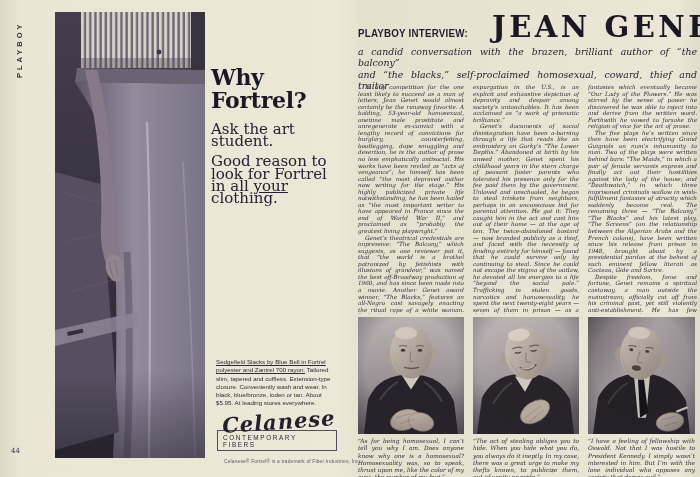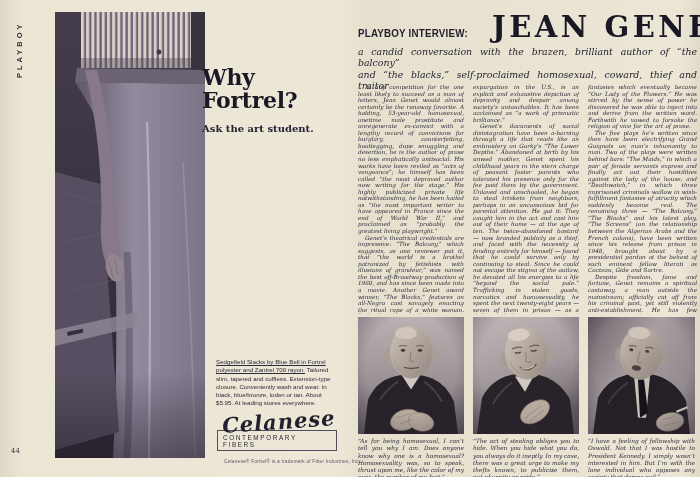--- a/index.html
+++ b/index.html
@@ -12,23 +12,23 @@
   }
   .spine {
     position:absolute; left:15px; top:78px;
     transform:rotate(-90deg); transform-origin:0 0;
     font-family:"Liberation Sans",sans-serif; font-weight:bold;
     font-size:7.5px; letter-spacing:3px; color:#2e2a3a; white-space:nowrap;
   }
   .ad-photo { position:absolute; left:55px; top:12px; width:150px; height:446px; background:#352e3c; }
   .ad-photo svg, .genet-photo svg { display:block; width:100%; height:100%; }
 
-  .ad-copy { position:absolute; left:202px; top:66px; width:124px; }
+  .ad-copy { position:absolute; left:211px; top:66px; width:124px; }
   .ad-headline { font-size:22px; line-height:23px; font-weight:bold; color:#1b1826; letter-spacing:-0.3px; margin-bottom:11px; }
-  .ad-copy p { font-size:10px; line-height:12.2px; font-weight:bold; color:#242133; margin-bottom:8px; }
+  .ad-copy p { font-size:15px; line-height:12.2px; font-weight:normal; color:#242133; margin-bottom:8px; }
   .u { text-decoration:underline; text-underline-offset:1px; }
 
   .ad-caption {
     position:absolute; left:216px; top:358px; width:121px;
     font-family:"Liberation Sans",sans-serif; font-size:6.2px; line-height:8.3px; color:#2f2b3a;
   }
   .brand { position:absolute; left:217px; top:413px; width:120px; }
   .brand-script {
     font-style:italic; font-weight:bold; font-size:21px; letter-spacing:1px;
     color:#221f2e; transform:rotate(-4deg); transform-origin:left bottom;
@@ -120,20 +120,21 @@
       <path d="M30,58 C40,100 48,160 46,210 C45,232 48,246 54,258 L66,252 C64,228 60,200 58,170 C55,120 48,80 42,58 Z" fill="#87798a"></path>
       <ellipse cx="60" cy="256" rx="9" ry="14" fill="#93858f" transform="rotate(-12 60 256)"></ellipse>
       <path d="M54,250 L58,266 M60,248 L63,264" stroke="#6e6170" stroke-width="0.8" opacity="0.7"></path>
       <rect y="360" width="150" height="86" fill="url(#botg)"></rect>
     </svg>
   </div>
 
   <div class="ad-copy">
     <h1 class="ad-headline">Why Fortrel?</h1>
     <p>Ask the art student.</p>
+    <p><span>Good reason to look for Fortrel in all </span><span class="u">your</span><span> clothing.</span></p>
   </div>
 
   <div class="ad-caption"><span class="u">Sedgefield Slacks by Blue Bell in Fortrel polyester and Zantrel 700 rayon.</span><span> Tailored slim, tapered and cuffless. Extension-type closure. Conveniently wash and wear. In black, blue/bronze, loden or tan. About $5.95. At leading stores everywhere.</span></div>
 
   <div class="brand">
     <div class="brand-script">Celanese</div>
     <div class="brand-box">CONTEMPORARY FIBERS</div>
   </div>
   <div class="trademark">Celanese®  Fortrel® is a trademark of Fiber Industries, Inc.</div>
   <div class="folio folio-left">44</div>

